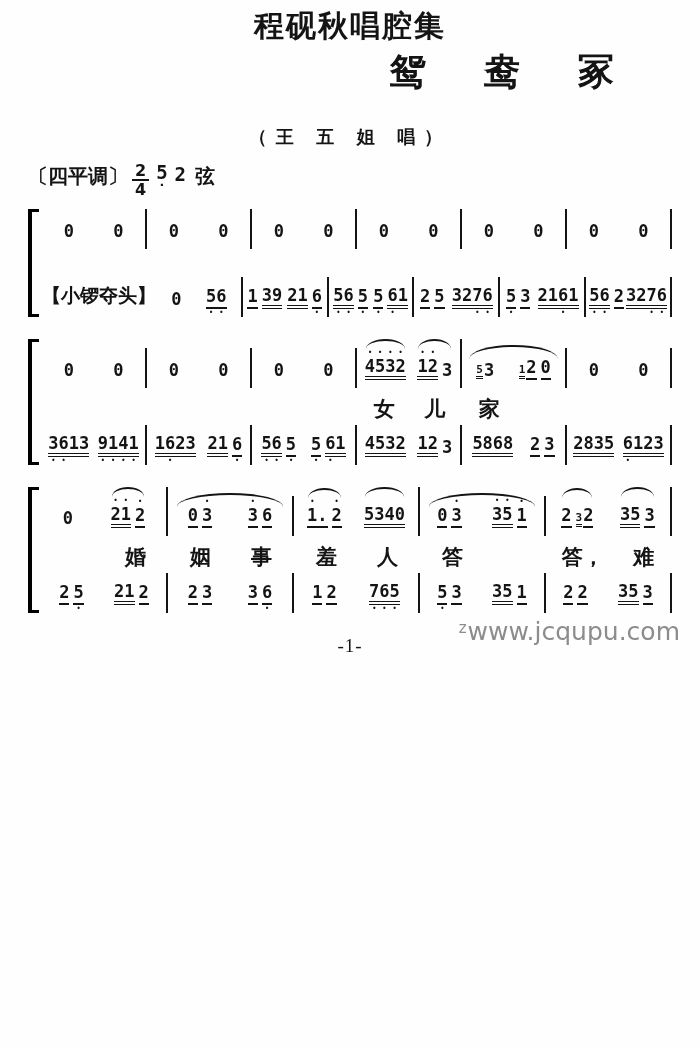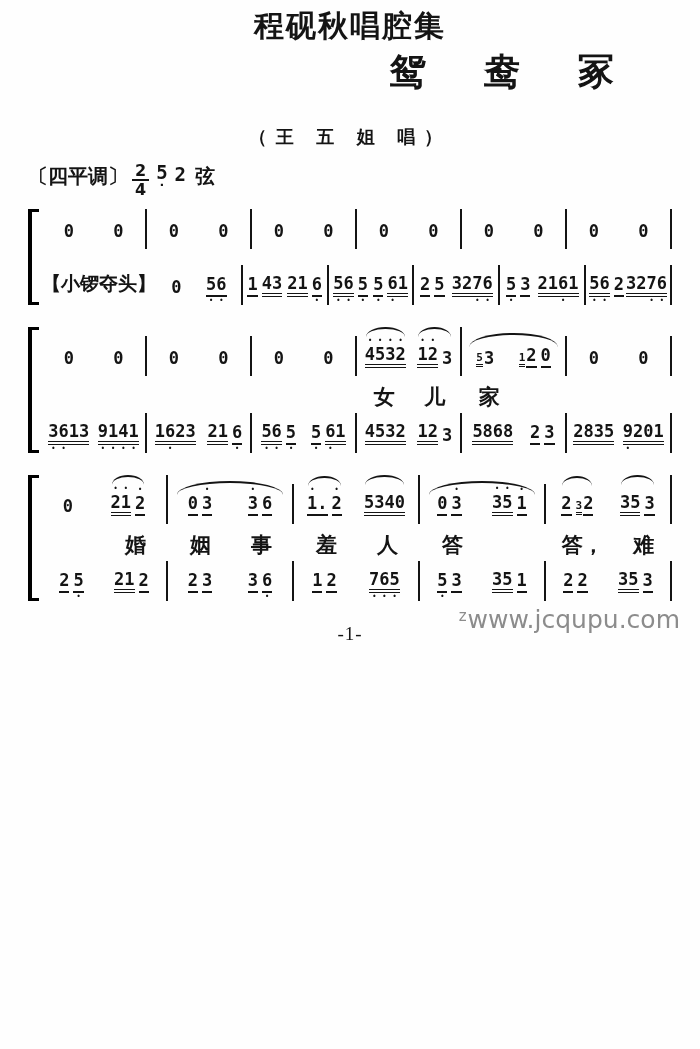--- a/index.html
+++ b/index.html
@@ -22,21 +22,21 @@
           font-family:"DejaVu Sans Mono",monospace;font-weight:700;font-size:19px;}
   .tnote{display:inline-flex;flex-direction:column;align-items:center;line-height:19px;}
   .tnote .ld{font-size:13px;line-height:6px;}
   .tsuffix{font-family:"Liberation Serif",serif;font-size:20px;margin-left:2px;}
   
   .system{display:flex;margin-bottom:22px;}
   .bracket{width:7px;border-left:4px solid #000;border-top:3px solid #000;
            border-bottom:3px solid #000;margin-right:3px;align-self:stretch;}
   .sysbody{flex:1;display:flex;flex-direction:column;}
   .vrow{display:flex;align-items:flex-end;}
-  .vrow + .vrow{margin-top:16px;}
+  .vrow + .vrow{margin-top:28px;}
   .plabel{font-size:19px;font-weight:700;white-space:nowrap;margin:0 1px 8px 0;}
   .measure{position:relative;flex:1;display:flex;justify-content:space-around;
            align-items:flex-end;border-right:2.5px solid #141414;padding:0 2px;min-height:40px;}
   .marc{position:absolute;left:7%;right:7%;top:-3px;height:12px;
         border-top:2.5px solid #141414;border-radius:50% 50% 0 0/100% 100% 0 0;}
   .cell{display:inline-flex;flex-direction:column;align-items:center;justify-content:flex-end;}
   .arc{width:94%;min-width:20px;height:8px;border-top:2.5px solid #141414;
        border-radius:50% 50% 0 0/100% 100% 0 0;margin-bottom:0;}
   .toks{display:flex;align-items:flex-end;gap:4px;}
   .tok{display:flex;align-items:flex-end;}
@@ -332,21 +332,21 @@
                         <span class="dcell"></span>
                       </div>
                     </div>
                   </div>
                   <div class="tok">
                     <div class="tkcol">
                       <div class="drow">
                         <span class="dcell"></span>
                         <span class="dcell"></span>
                       </div>
-                      <span class="dig u2">43</span>
+                      <span class="dig u2">39</span>
                       <div class="drow">
                         <span class="dcell"></span>
                         <span class="dcell"></span>
                       </div>
                     </div>
                   </div>
                 </div>
               </div>
               <div class="cell">
                 <div class="toks">
@@ -1112,21 +1112,21 @@
               <div class="cell">
                 <div class="toks">
                   <div class="tok">
                     <div class="tkcol">
                       <div class="drow">
                         <span class="dcell"></span>
                         <span class="dcell"></span>
                         <span class="dcell"></span>
                         <span class="dcell"></span>
                       </div>
-                      <span class="dig u2">9201</span>
+                      <span class="dig u2">6123</span>
                       <div class="drow">
                         <span class="dcell">·</span>
                         <span class="dcell"></span>
                         <span class="dcell"></span>
                         <span class="dcell"></span>
                       </div>
                     </div>
                   </div>
                 </div>
               </div>

